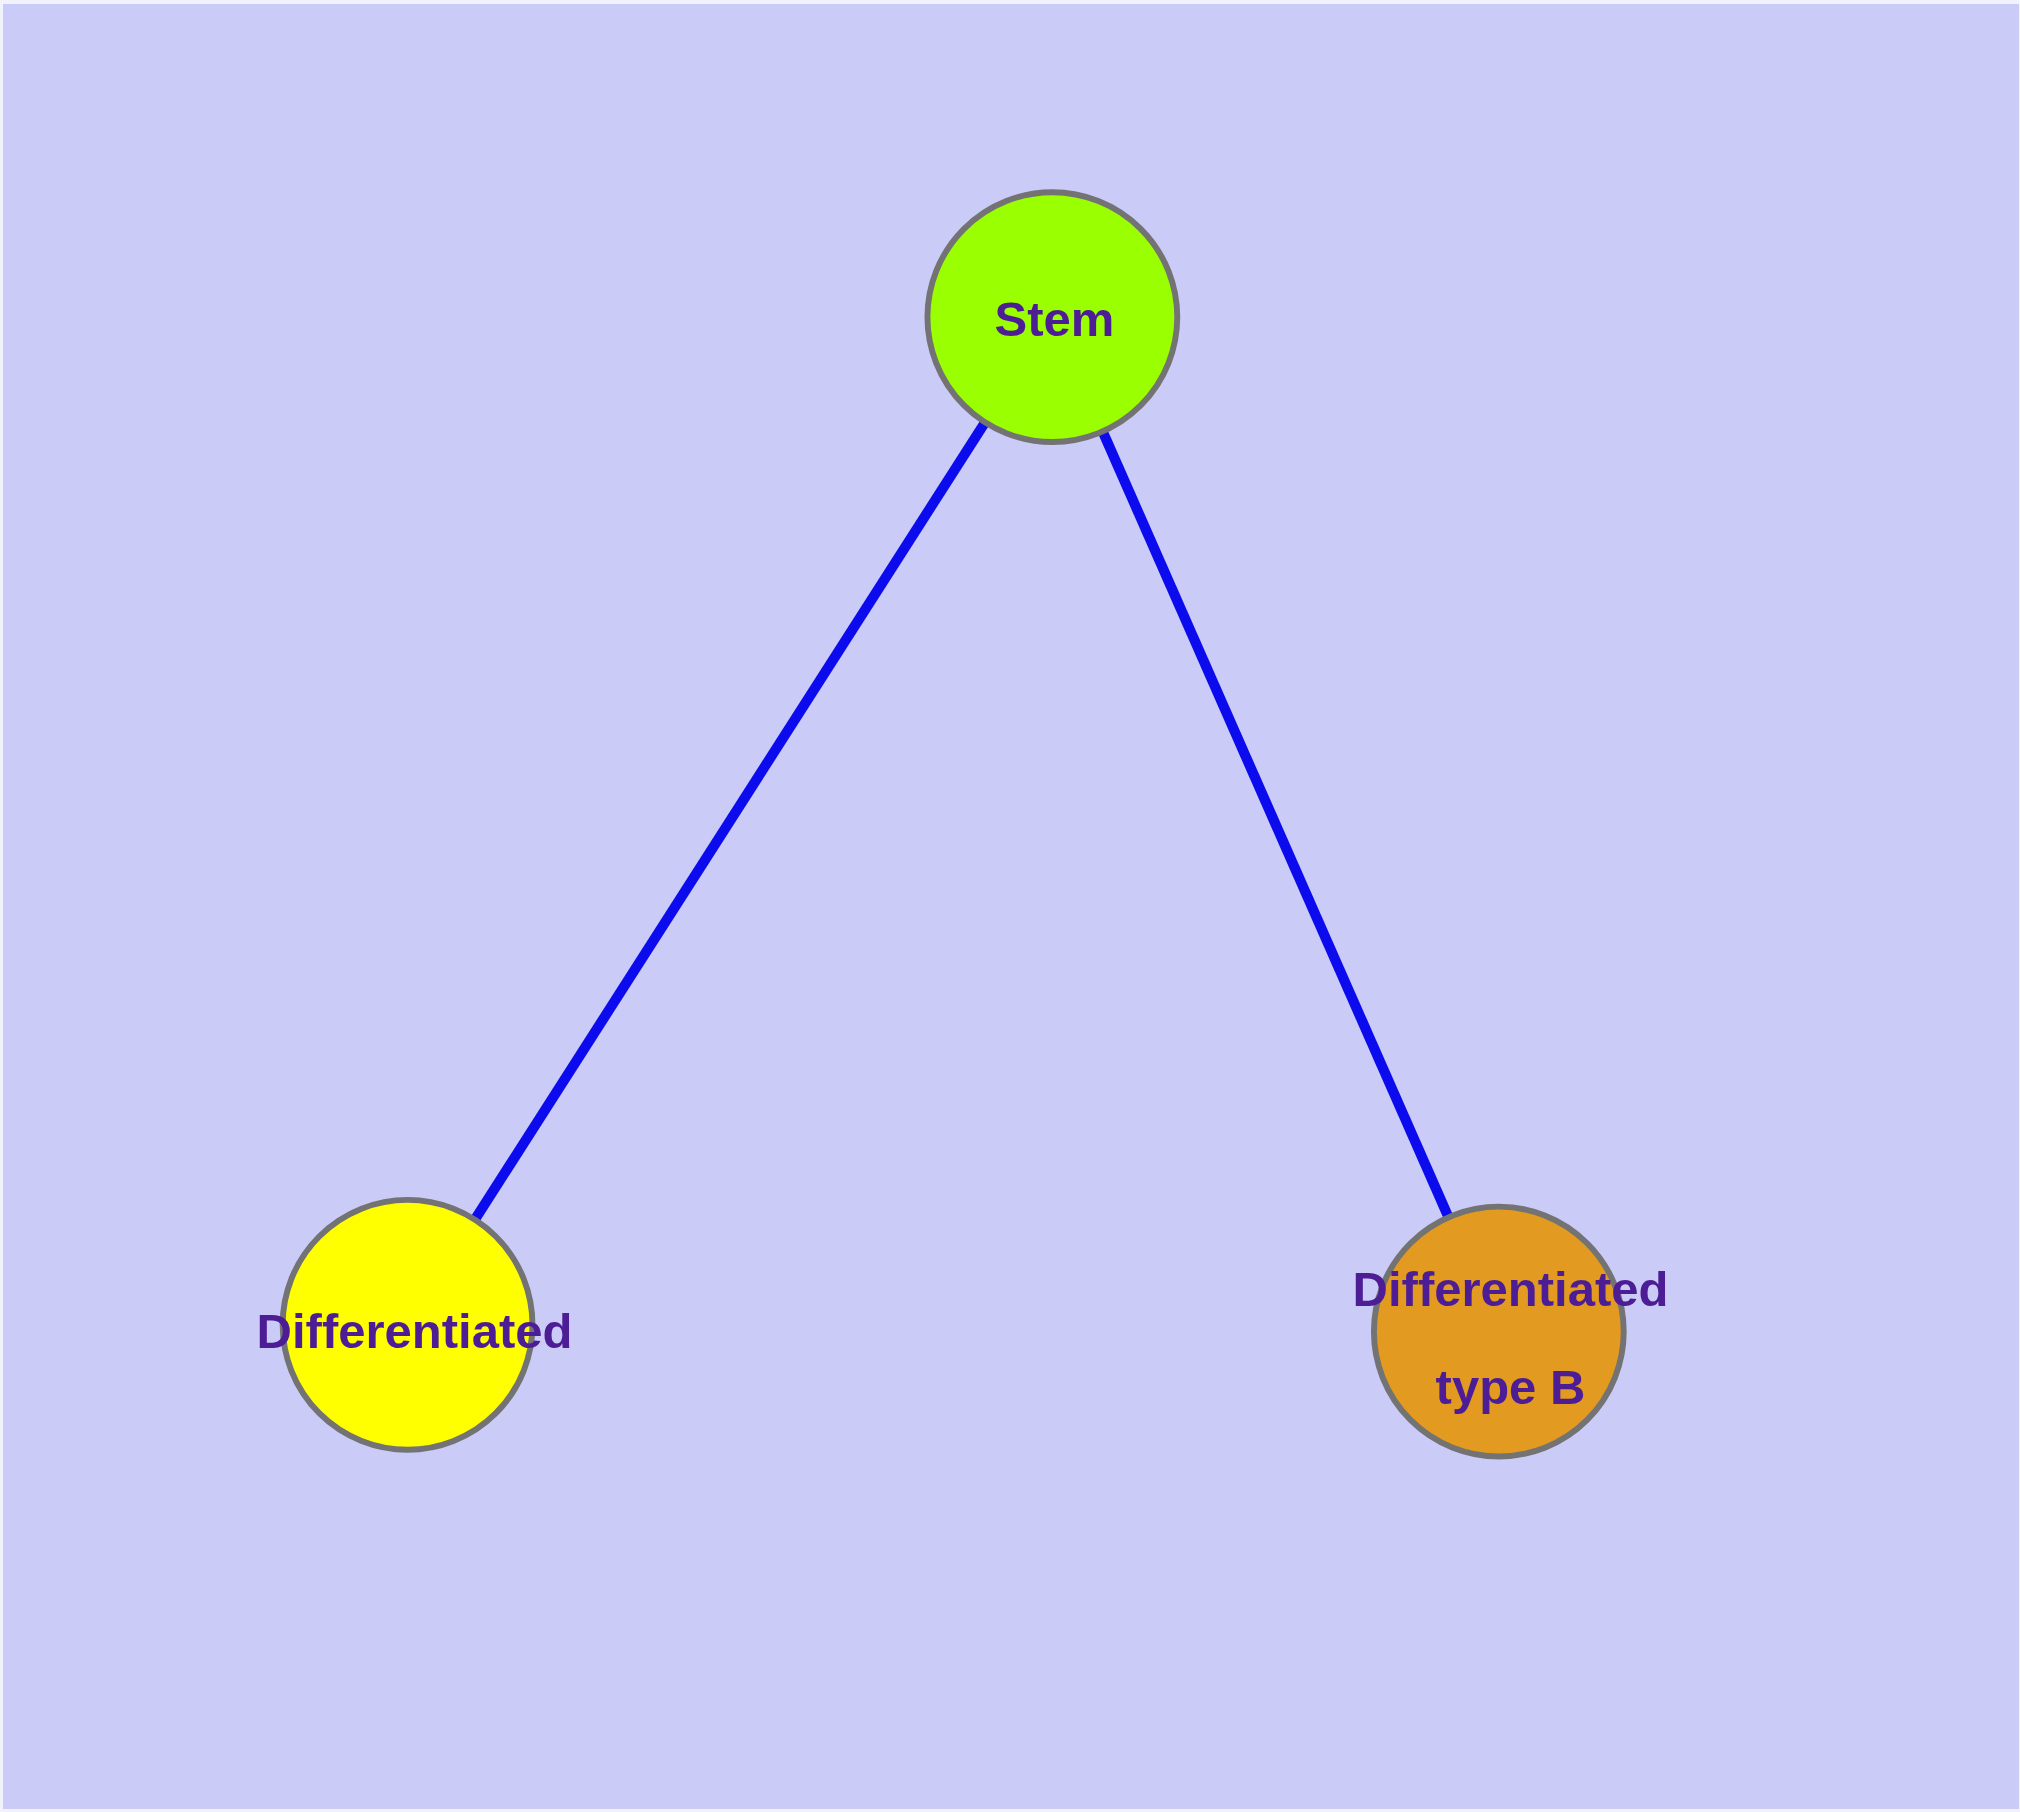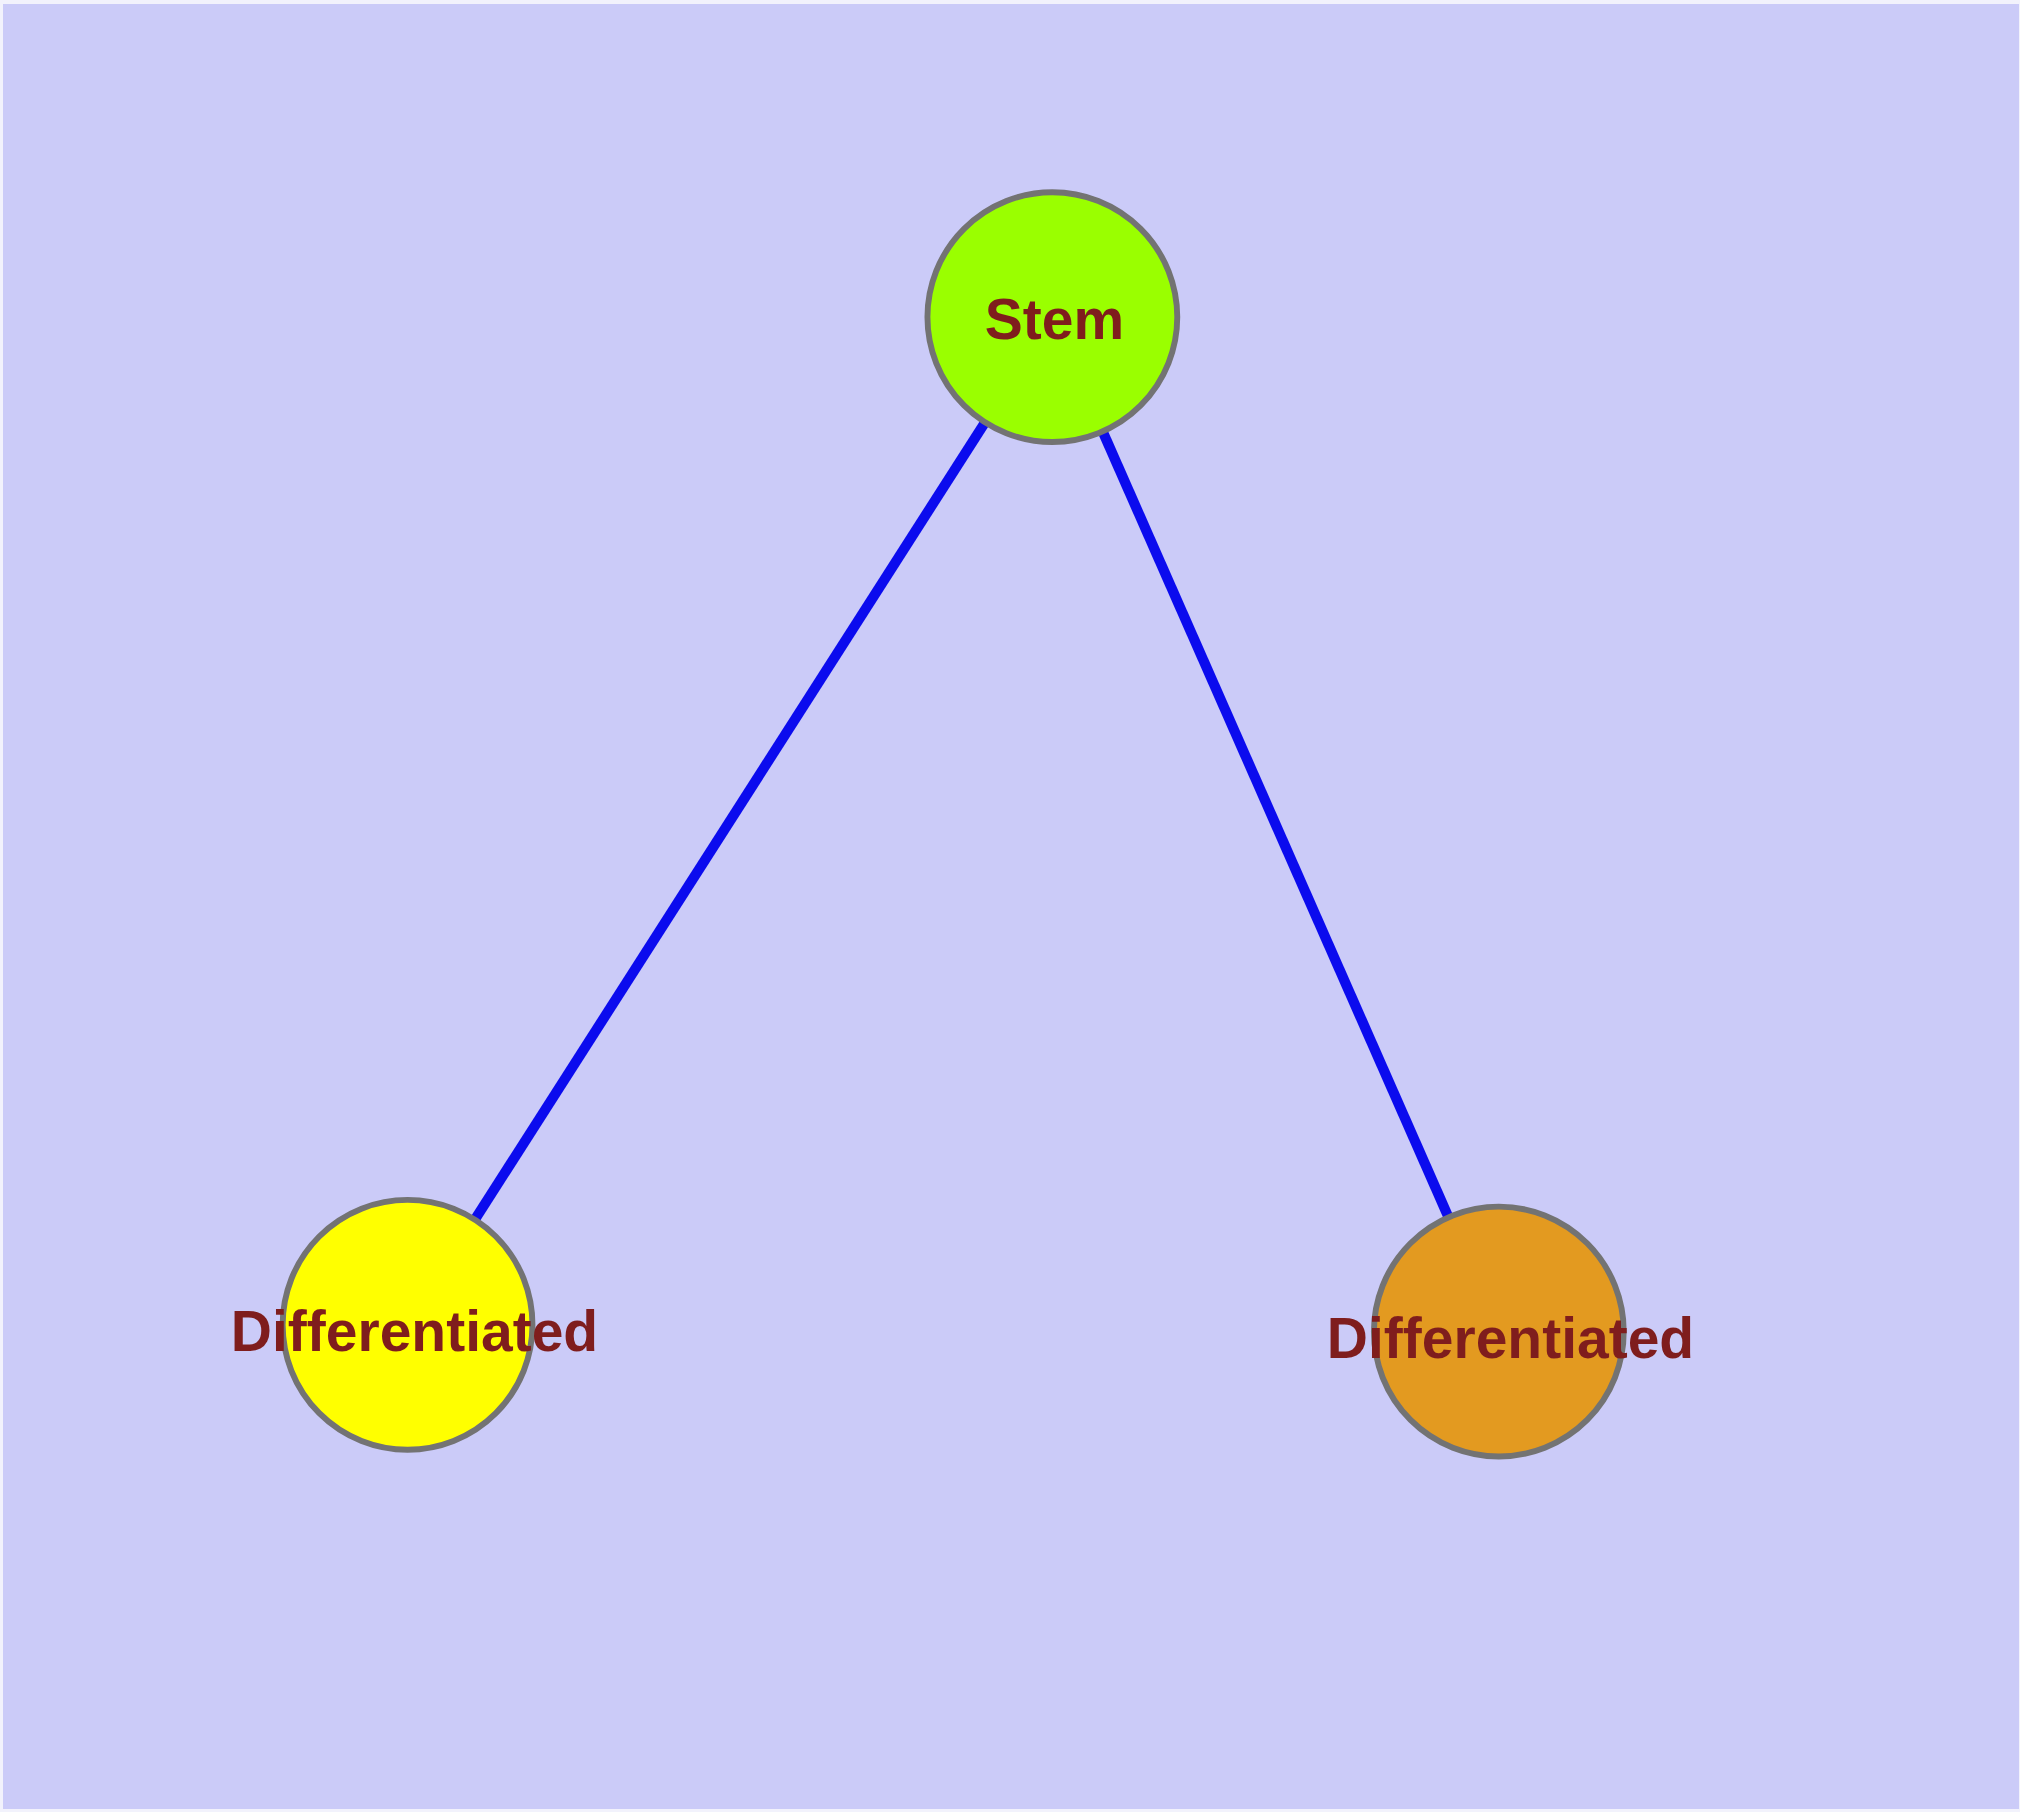--- a/index.html
+++ b/index.html
@@ -34,23 +34,23 @@
     stroke-width: 12;
     fill: none;
   }
   .node {
     stroke: #737373;
     stroke-width: 7;
   }
   .label {
     position: absolute;
     transform: translate(-50%, -50%);
-    color: #7f1d1d;
+    color: #4c1d95;
     font-weight: bold;
-    font-size: 57px;
+    font-size: 49px;
     line-height: 98px;
     text-align: center;
     white-space: nowrap;
     z-index: 2;
   }
   .label-stem   { left: 1052px; top: 315px; }
   .label-type-a { left: 412px;  top: 1327px; }
   .label-type-b { left: 1508px; top: 1334px; }
 </style>
 </head>
@@ -69,17 +69,18 @@
     </svg>
 
     <div class="label label-stem">Stem</div>
 
     <div class="label label-type-a">
       <div>Differentiated</div>
     </div>
 
     <div class="label label-type-b">
       <div>Differentiated</div>
+      <div>type B</div>
     </div>
 
   </div>
 </div>
 
 
 </body></html>

